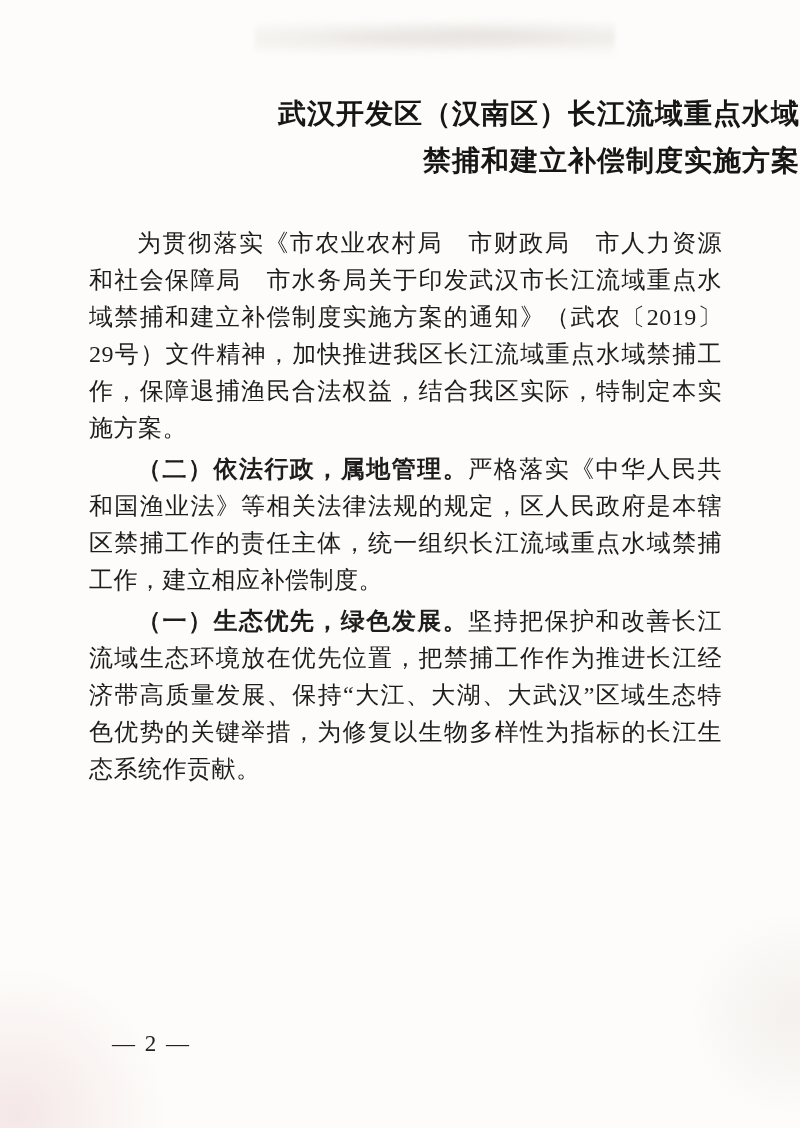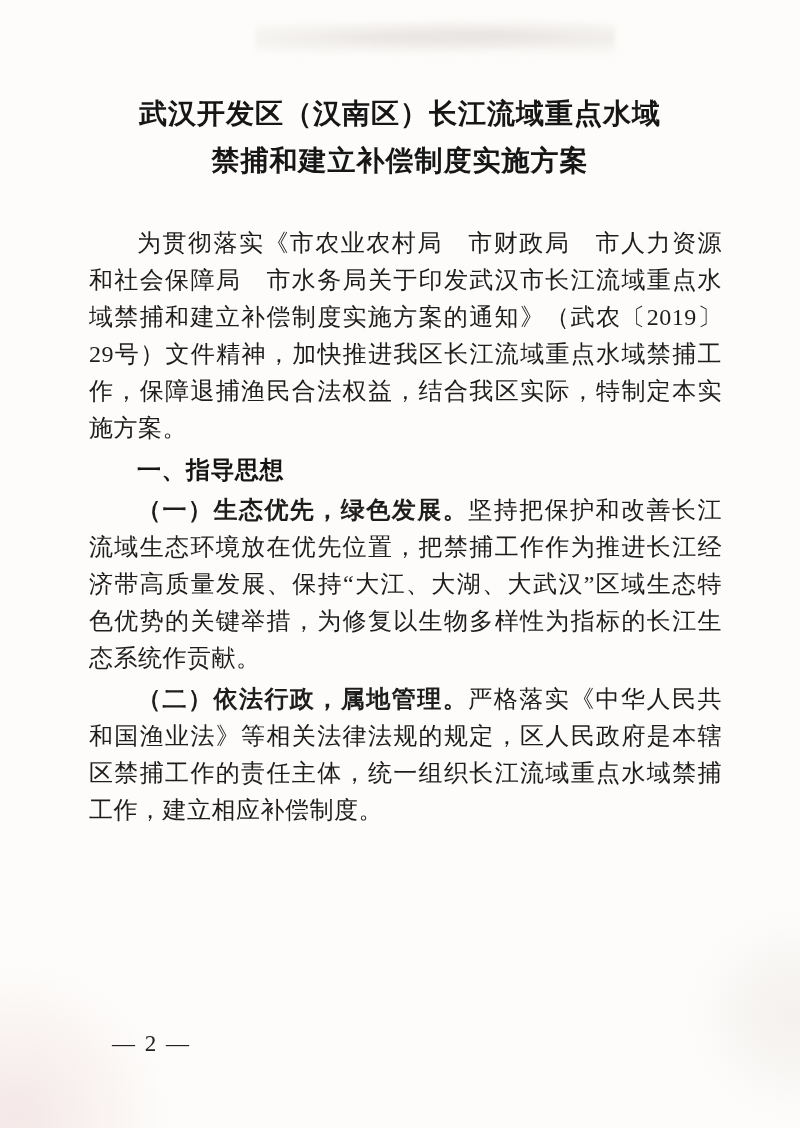--- a/index.html
+++ b/index.html
@@ -24,21 +24,21 @@
     background:
       radial-gradient(ellipse at 30% 55%, rgba(178,168,162,0.20), transparent 60%),
       radial-gradient(ellipse at 68% 45%, rgba(178,168,162,0.16), transparent 55%),
       radial-gradient(ellipse at 90% 60%, rgba(178,168,162,0.12), transparent 55%);
     filter: blur(2px);
   }
   .doc-title {
     position: absolute;
     top: 90px; left: 0; right: 0;
     margin: 0;
-    text-align: center;
+    text-align: right;
     font-size: 28px;
     line-height: 47px;
     font-weight: bold;
     letter-spacing: 1px;
     color: #161616;
   }
   .doc-title .title-line { display: block; }
   .doc-body {
     position: absolute;
     top: 221px; left: 85px;
@@ -71,24 +71,23 @@
   <div class="bleed"></div>
 
   <h1 class="doc-title">
     <span class="title-line">武汉开发区（汉南区）长江流域重点水域</span>
     <span class="title-line">禁捕和建立补偿制度实施方案</span>
   </h1>
 
   <div class="doc-body">
     <p>为贯彻落实《市农业农村局　市财政局　市人力资源和社会保障局　市水务局关于印发武汉市长江流域重点水域禁捕和建立补偿制度实施方案的通知》（武农〔2019〕29号）文件精神，加快推进我区长江流域重点水域禁捕工作，保障退捕渔民合法权益，结合我区实际，特制定本实施方案。</p>
 
-    <p class="section-heading">一、指导思想</p>
 
 
 
+    <p><strong class="lead">（二）依法行政，属地管理。</strong><span>严格落实《中华人民共和国渔业法》等相关法律法规的规定，区人民政府是本辖区禁捕工作的责任主体，统一组织长江流域重点水域禁捕工作，建立相应补偿制度。</span></p>
+
     <p><strong class="lead">（一）生态优先，绿色发展。</strong><span>坚持把保护和改善长江流域生态环境放在优先位置，把禁捕工作作为推进长江经济带高质量发展、保持“大江、大湖、大武汉”区域生态特色优势的关键举措，为修复以生物多样性为指标的长江生态系统作贡献。</span></p>
-
-    <p><strong class="lead">（二）依法行政，属地管理。</strong><span>严格落实《中华人民共和国渔业法》等相关法律法规的规定，区人民政府是本辖区禁捕工作的责任主体，统一组织长江流域重点水域禁捕工作，建立相应补偿制度。</span></p>
   </div>
 
   <div class="page-number">— 2 —</div>
 
 </div>
 
 </body></html>

